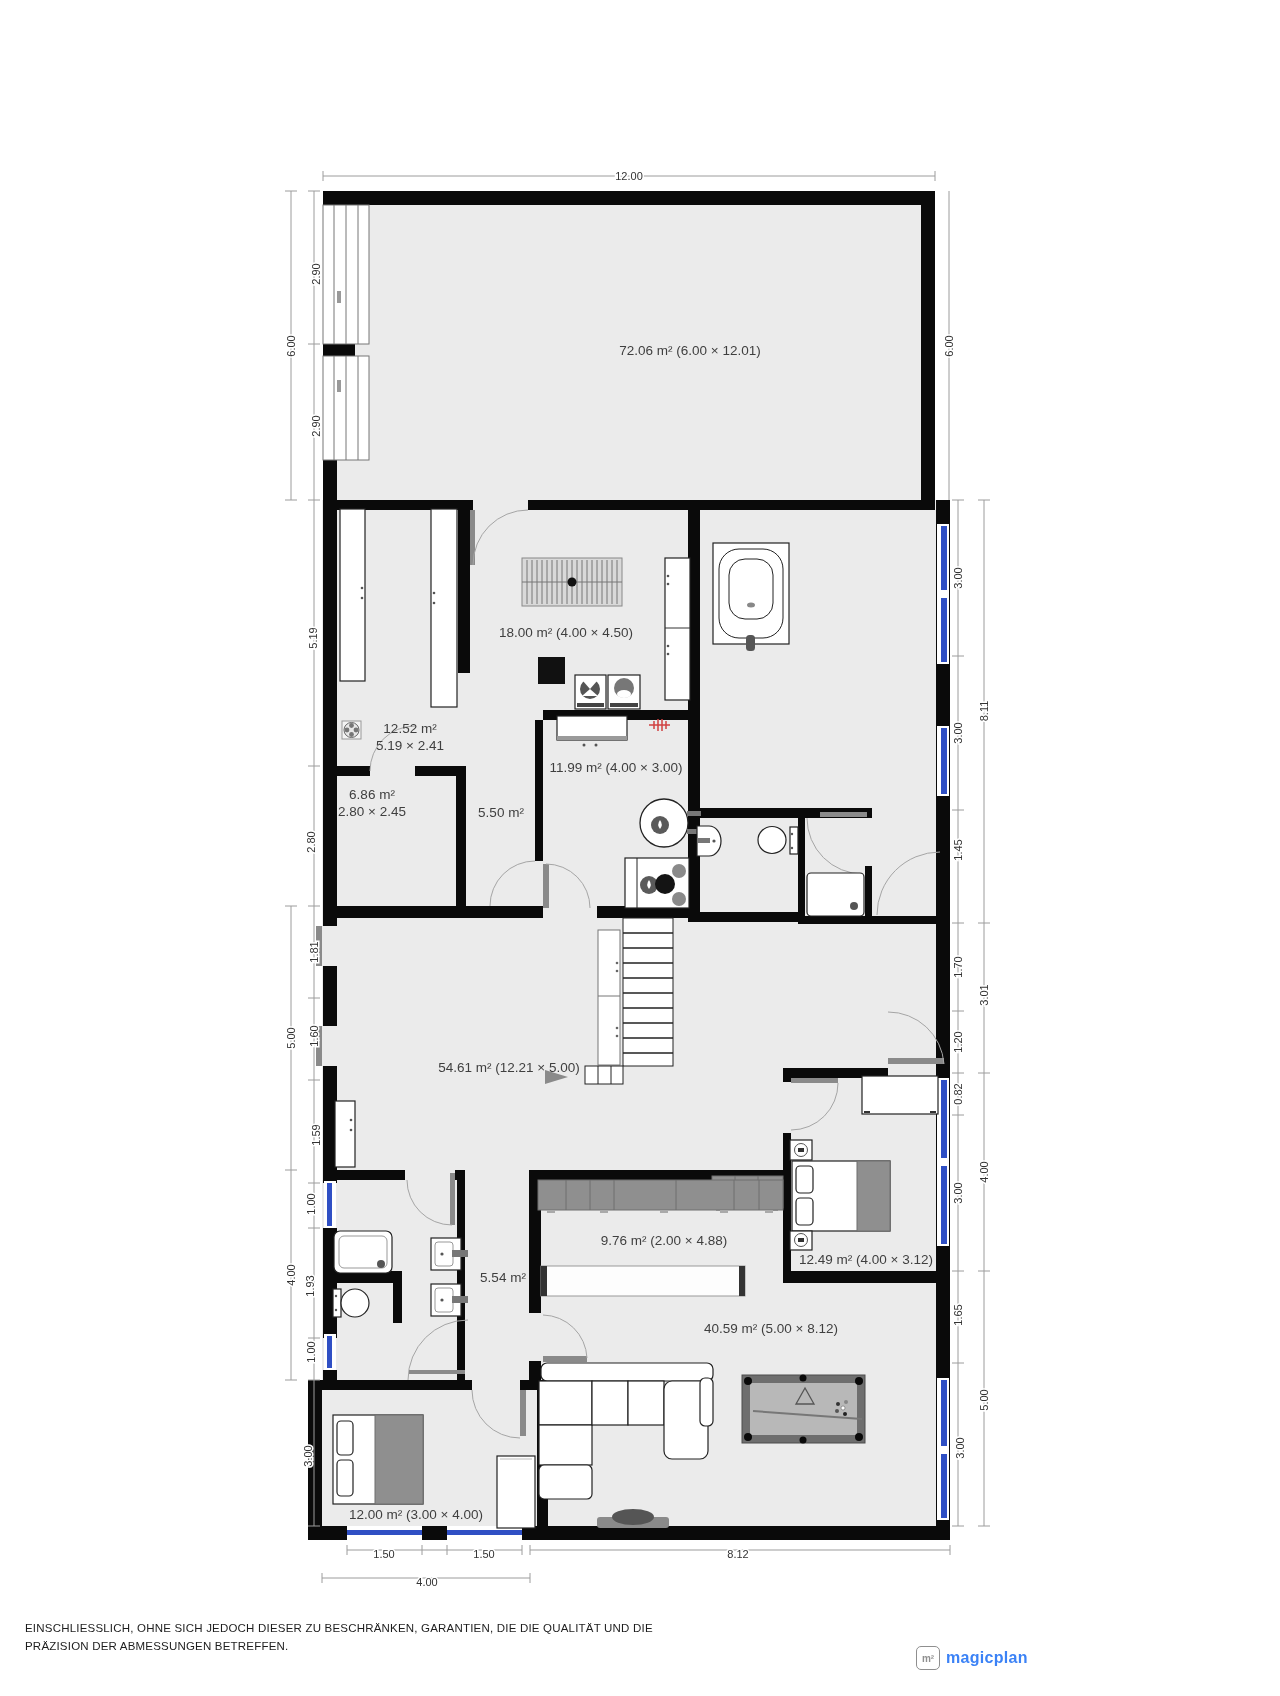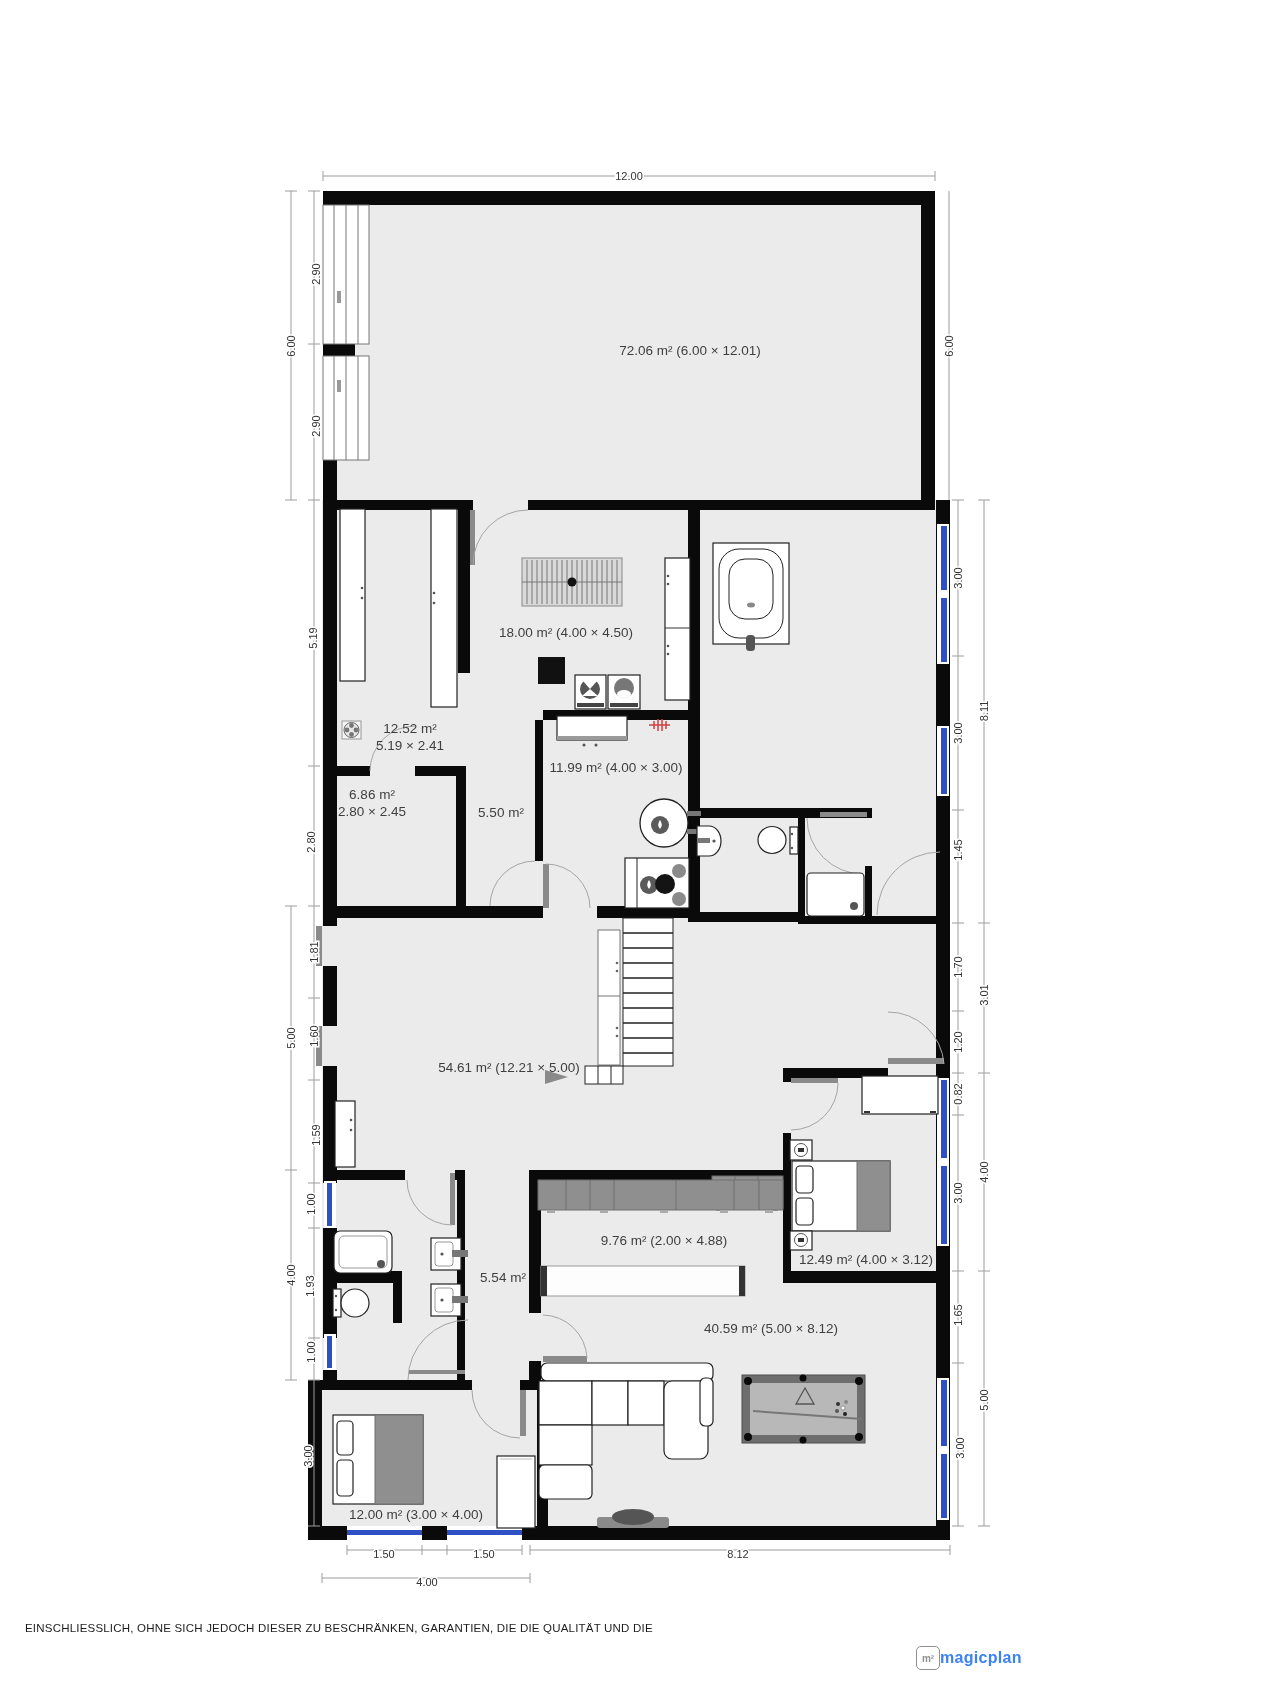--- a/index.html
+++ b/index.html
@@ -11,21 +11,21 @@
   .wall{fill:#0a0a0a;}
   .furn{fill:#ffffff;stroke:#222;stroke-width:1.2;}
   .furn-gray{fill:#8f8f8f;stroke:#6e6e6e;stroke-width:1;}
   .arc{fill:none;stroke:#a5a5a5;stroke-width:1;}
   .leaf{fill:#8a8a8a;}
   .dimline{stroke:#9c9c9c;stroke-width:1;}
   .winline{stroke:#777;stroke-width:1;}
   .bluewin{fill:#2f4fc4;}
   .footer-text{position:absolute;left:25px;top:1592px;width:640px;
     font-size:11.5px;line-height:17.5px;color:#1d1d1d;letter-spacing:.2px;}
-  .logo{position:absolute;left:916px;top:1618px;display:flex;align-items:center;}
+  .logo{position:absolute;left:916px;top:1618px;display:flex;align-items:center;gap:6px;}
   .logo-box{width:22px;height:22px;border:1.6px solid #8f8f8f;border-radius:5px;
     display:flex;align-items:center;justify-content:center;font-size:10px;color:#8f8f8f;font-weight:bold;}
   .logo-name{font-size:16px;font-weight:600;color:#3b82f6;letter-spacing:.3px;}
 </style>
 </head>
 <body>
 
 <div class="page">
 <svg width="1280" height="1696" viewBox="0 0 1280 1696">
 
@@ -464,20 +464,21 @@
     <text class="room-label" x="866" y="1236">12.49 m² (4.00 × 3.12)</text>
     <text class="room-label" x="503" y="1254">5.54 m²</text>
     <text class="room-label" x="771" y="1305">40.59 m² (5.00 × 8.12)</text>
     <text class="room-label" x="416" y="1491">12.00 m² (3.00 × 4.00)</text>
   </g>
 </svg>
 
   
   <div class="footer-text">
     <div>EINSCHLIESSLICH, OHNE SICH JEDOCH DIESER ZU BESCHRÄNKEN, GARANTIEN, DIE DIE QUALITÄT UND DIE</div>
+    <div>PRÄZISION DER ABMESSUNGEN BETREFFEN.</div>
   </div>
 
   
   <div class="logo">
     <div class="logo-box">m²</div>
     <div class="logo-name">magicplan</div>
   </div>
 </div>
 
 </body></html>

